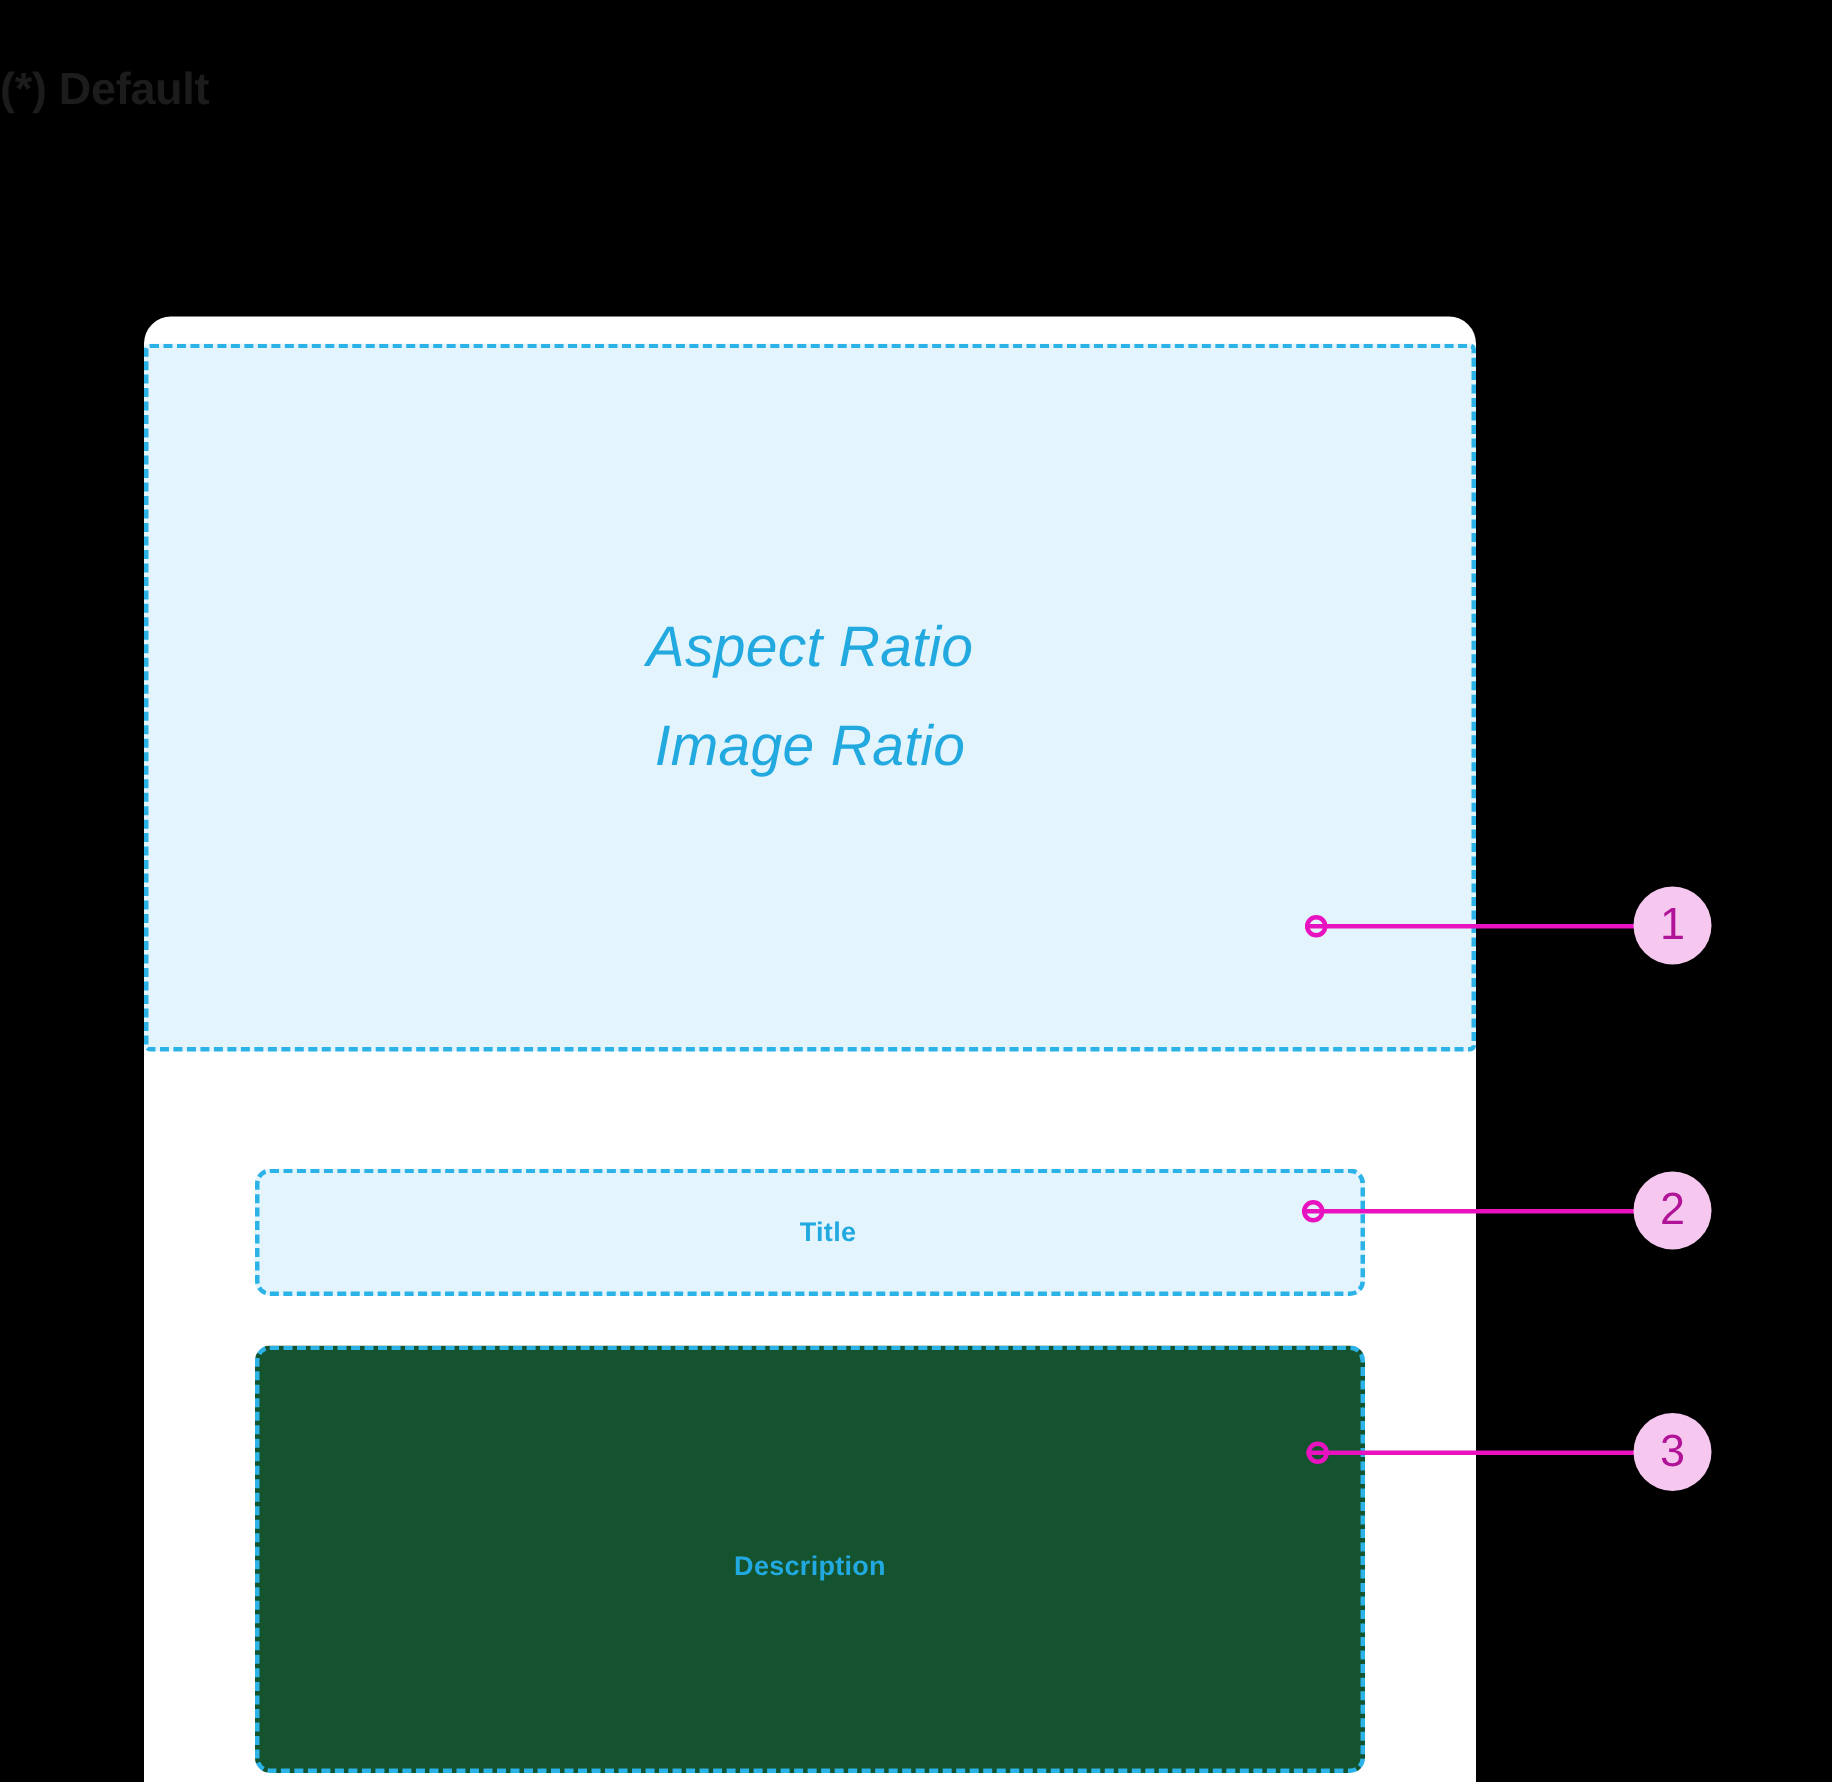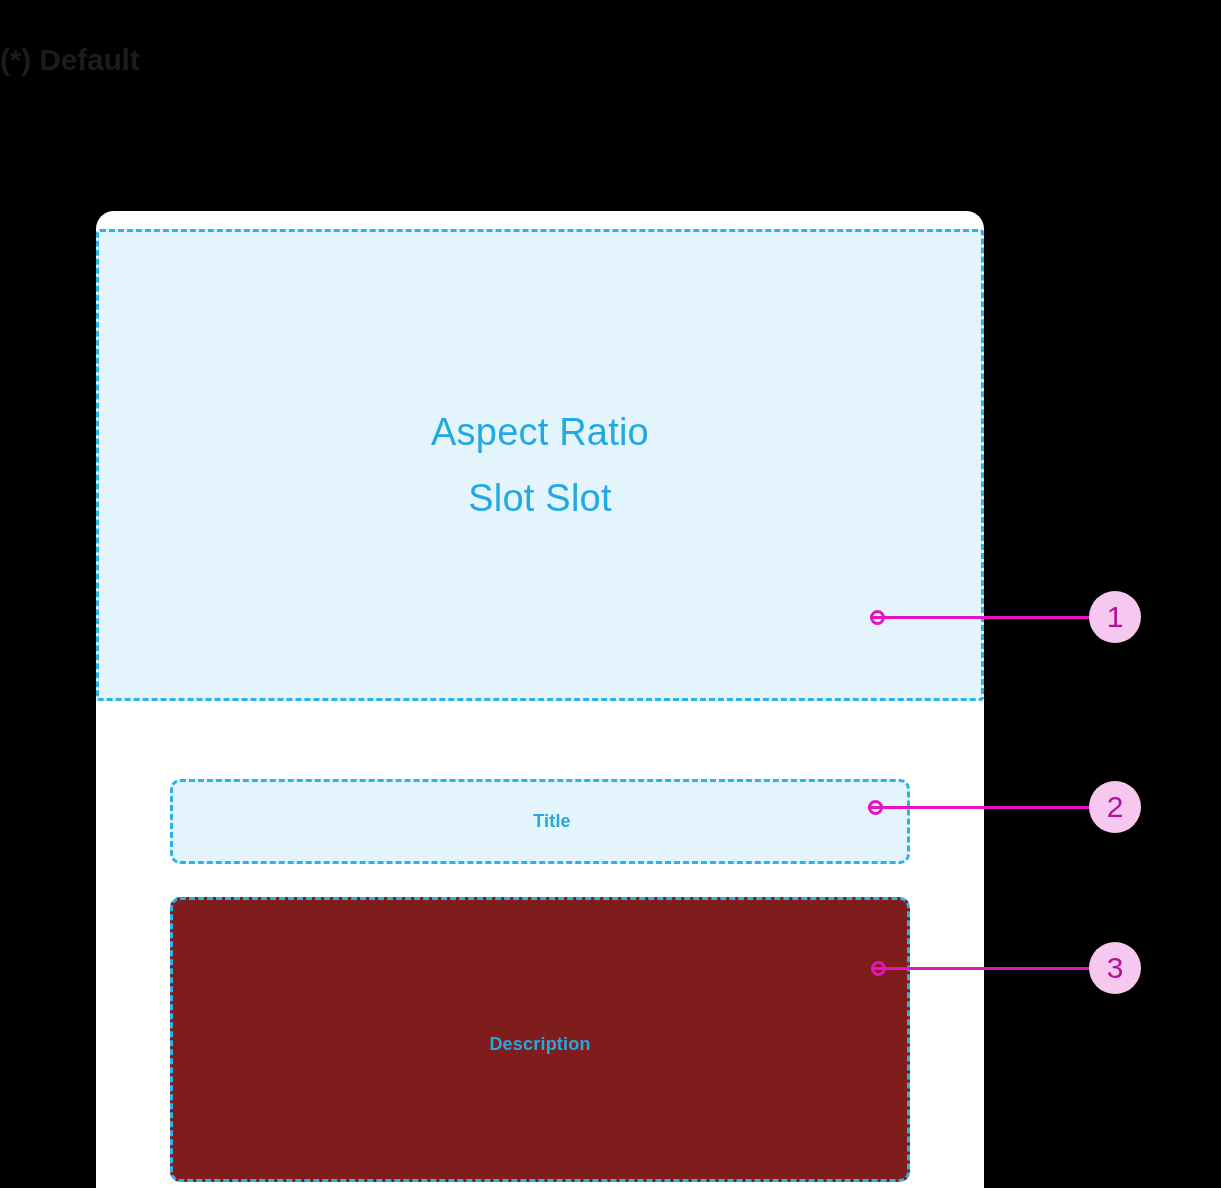--- a/index.html
+++ b/index.html
@@ -56,20 +56,21 @@
     align-items: center;
     justify-content: center;
   }
   #image-slot .slot-line {
     font-size: 38px;
     font-weight: normal;
     color: #22a9e0;
     line-height: 66px;
     text-align: center;
     letter-spacing: 0.2px;
+    font-style: italic;
   }
 
   
   #title-slot {
     position: absolute;
     left: 170px;
     top: 779px;
     width: 740px;
     height: 85px;
     box-sizing: border-box;
@@ -89,21 +90,21 @@
   }
 
   
   #description-slot {
     position: absolute;
     left: 170px;
     top: 897px;
     width: 740px;
     height: 285px;
     box-sizing: border-box;
-    background: #7f1d1d;
+    background: #14532d;
     border: 3px dashed #2bb3e8;
     border-radius: 10px;
   }
   #description-slot .slot-label {
     position: absolute;
     left: 0;
     right: 0;
     top: 134px;
     text-align: center;
     font-size: 18px;
@@ -165,21 +166,21 @@
 </style>
 </head>
 <body>
 
 <div id="page-title">(*) Default</div>
 
 <div id="card"></div>
 
 <div id="image-slot">
   <div class="slot-line">Aspect Ratio</div>
-  <div class="slot-line">Slot Slot</div>
+  <div class="slot-line">Image Ratio</div>
 </div>
 
 <div id="title-slot">
   <div class="slot-label">Title</div>
 </div>
 
 <div id="description-slot">
   <div class="slot-label">Description</div>
 </div>
 

